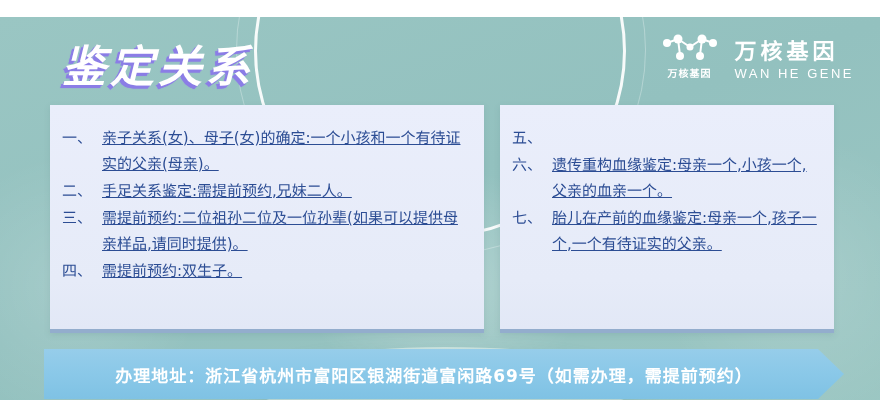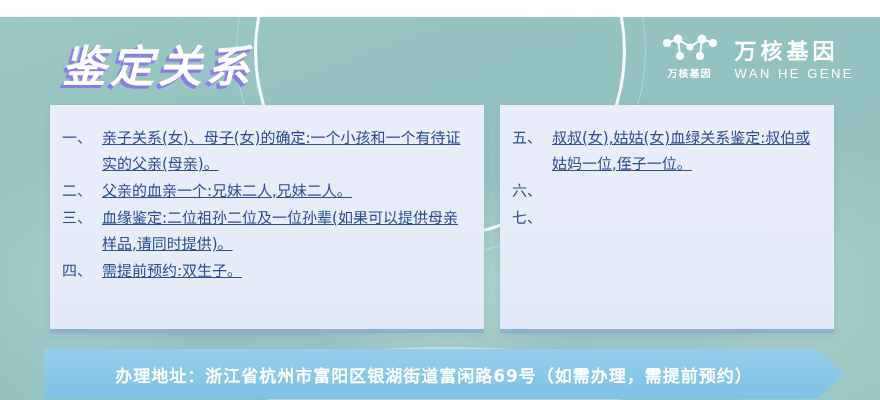--- a/index.html
+++ b/index.html
@@ -286,44 +286,45 @@
   <div class="cards">
 
     <div class="card card-left">
       <ul class="item-list">
         <li class="item">
           <span class="item-index">一、</span>
           <span class="item-text">亲子关系(女)、母子(女)的确定:一个小孩和一个有待证实的父亲(母亲)。</span>
         </li>
         <li class="item">
           <span class="item-index">二、</span>
-          <span class="item-text">父亲的血亲一个:兄妹二人,兄妹二人。</span>
+          <span class="item-text">手足关系鉴定:需提前预约,兄妹二人。</span>
         </li>
         <li class="item">
           <span class="item-index">三、</span>
-          <span class="item-text">血缘鉴定:二位祖孙二位及一位孙辈(如果可以提供母亲样品,请同时提供)。</span>
+          <span class="item-text">需提前预约:二位祖孙二位及一位孙辈(如果可以提供母亲样品,请同时提供)。</span>
         </li>
         <li class="item">
           <span class="item-index">四、</span>
           <span class="item-text">需提前预约:双生子。</span>
         </li>
       </ul>
     </div>
 
     <div class="card card-right">
       <ul class="item-list">
         <li class="item">
           <span class="item-index">五、</span>
-          <span class="item-text">叔叔(女),姑姑(女)血绿关系鉴定:叔伯或姑妈一位,侄子一位。</span>
         </li>
         <li class="item">
           <span class="item-index">六、</span>
+          <span class="item-text">遗传重构血缘鉴定:母亲一个,小孩一个,父亲的血亲一个。</span>
         </li>
         <li class="item">
           <span class="item-index">七、</span>
+          <span class="item-text">胎儿在产前的血缘鉴定:母亲一个,孩子一个,一个有待证实的父亲。</span>
         </li>
       </ul>
     </div>
 
   </div>
 
   <div class="ribbon">
     <span class="ribbon-text">办理地址：浙江省杭州市富阳区银湖街道富闲路69号（如需办理，需提前预约）</span>
   </div>
 

